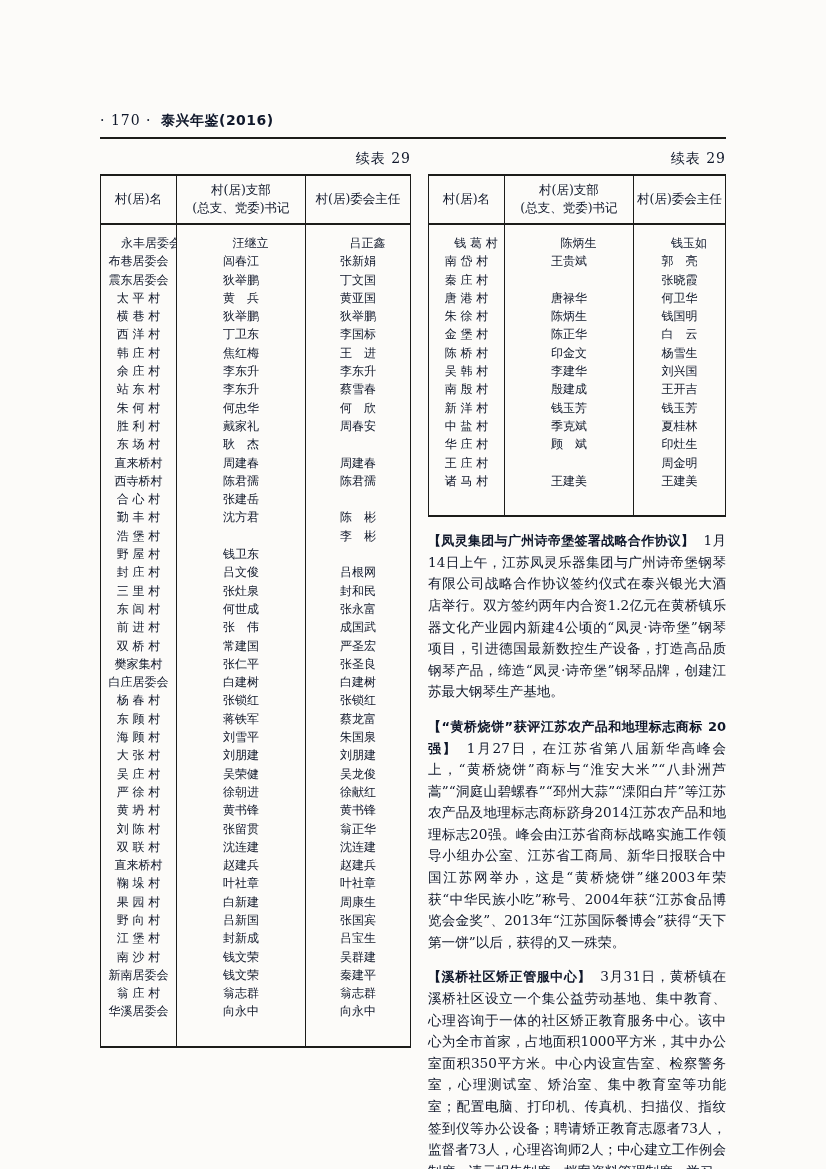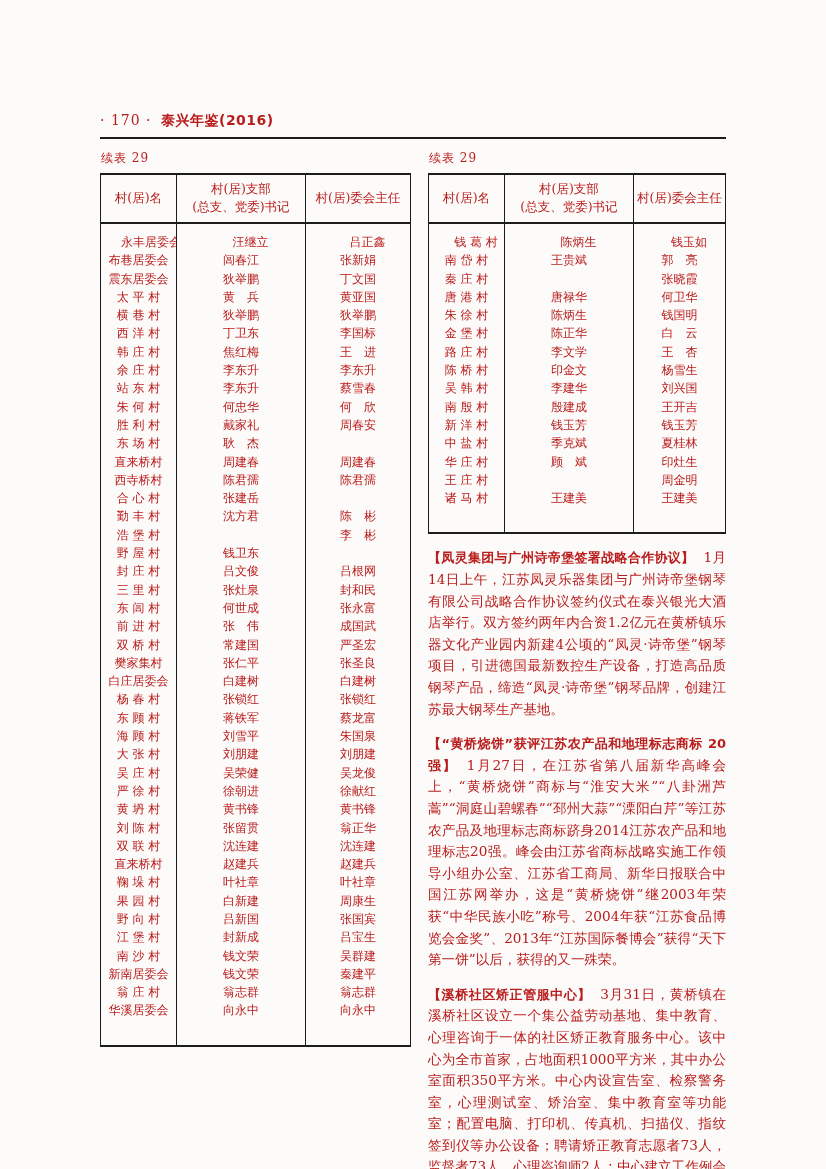--- a/index.html
+++ b/index.html
@@ -6,21 +6,21 @@
     margin: 0;
     padding: 0;
     background: #ffffff;
   }
   .page {
     position: relative;
     width: 826px;
     height: 1169px;
     background: #fcfbf9;
     font-family: "DejaVu Serif", "Liberation Serif", serif;
-    color: #b91c1c;
+    color: #0f172a;
     overflow: hidden;
   }
   .content {
     position: absolute;
     left: 100px;
     top: 112px;
     width: 626px;
   }
   
   .running-head {
@@ -45,23 +45,24 @@
   
   .columns {
     display: flex;
     gap: 17px;
     margin-top: 9px;
   }
   .col-left  { width: 311px; flex: 0 0 311px; }
   .col-right { width: 298px; flex: 0 0 298px; }
 
   .table-caption {
-    font-size: 12px;
-    margin: 2px 0 6px 1px;
+    font-size: 14px;
+    margin: 2px 0 6px 9px;
     letter-spacing: 1px;
+    text-align: right;
   }
   table.vtable {
     border-collapse: collapse;
     table-layout: fixed;
     width: 100%;
     border-top: 2px solid #1c1c1a;
     border-bottom: 2.5px solid #1c1c1a;
     border-left: 1.5px solid #1c1c1a;
     border-right: 1.5px solid #1c1c1a;
   }
@@ -394,25 +395,20 @@
                 <td class="c1">朱 徐 村</td>
                 <td class="c2">陈炳生</td>
                 <td class="c3">钱国明</td>
               </tr>
               <tr>
                 <td class="c1">金 堡 村</td>
                 <td class="c2">陈正华</td>
                 <td class="c3">白　云</td>
               </tr>
               <tr>
-                <td class="c1">路 庄 村</td>
-                <td class="c2">李文学</td>
-                <td class="c3">王　杏</td>
-              </tr>
-              <tr>
                 <td class="c1">陈 桥 村</td>
                 <td class="c2">印金文</td>
                 <td class="c3">杨雪生</td>
               </tr>
               <tr>
                 <td class="c1">吴 韩 村</td>
                 <td class="c2">李建华</td>
                 <td class="c3">刘兴国</td>
               </tr>
               <tr>

